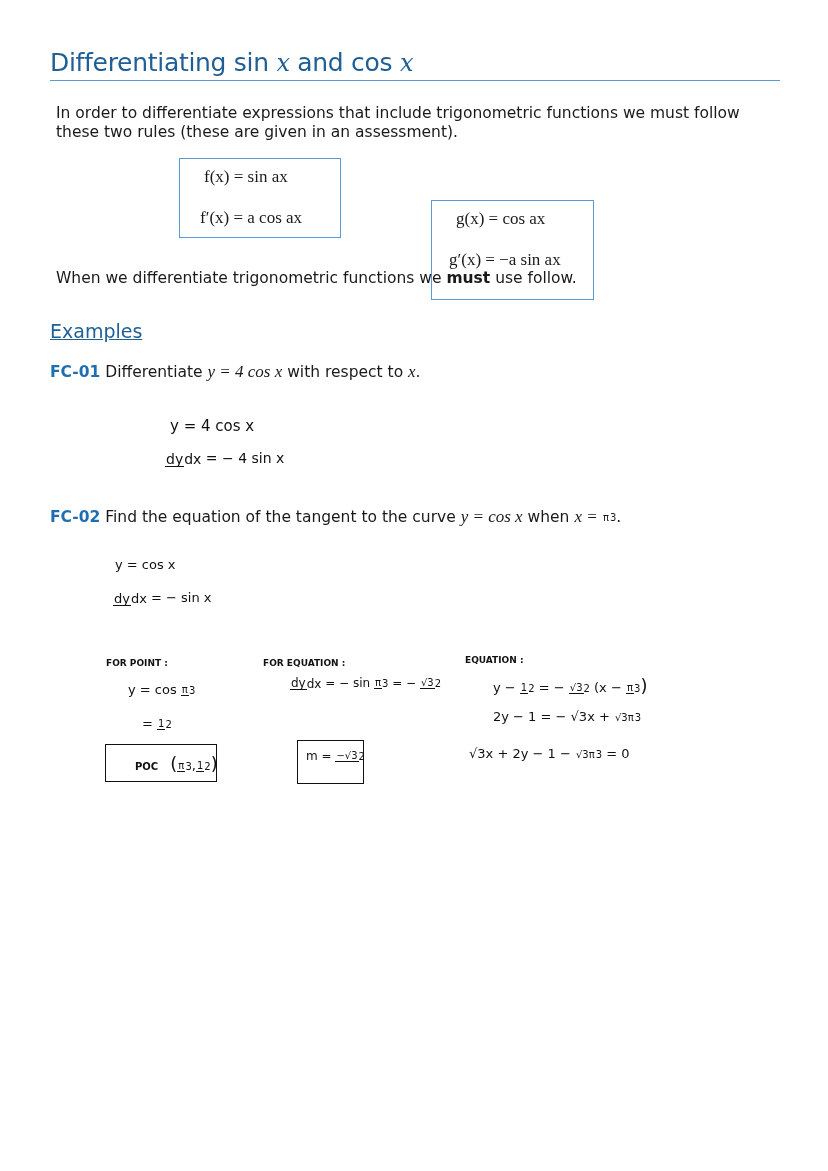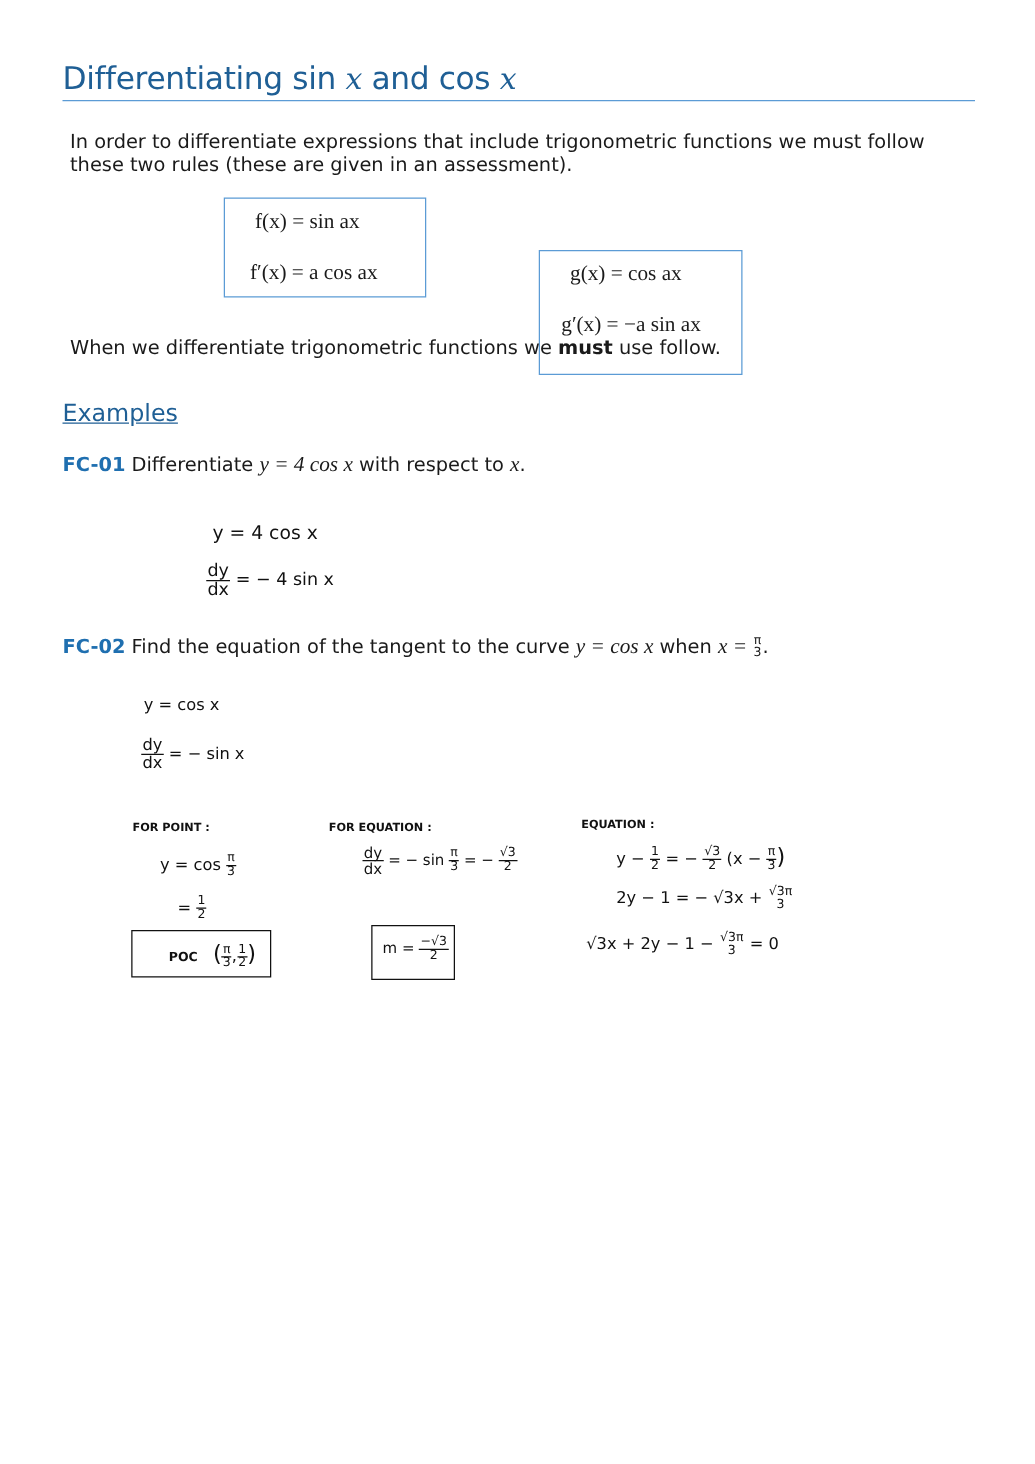--- a/index.html
+++ b/index.html
@@ -10,21 +10,21 @@
   .title .mi { font-family: "DejaVu Serif", serif; font-style: italic; font-size: 24px; }
   .rule { left: 50px; top: 80px; width: 730px; height: 1px; background: #5b9bd5; }
   .para { left: 56px; font-size: 15.5px; line-height: 19px; width: 730px; }
   .mi { font-family: "Liberation Serif", serif; font-style: italic; }
   .box { border: 1.5px solid #5b9bd5; box-sizing: border-box; }
   .box .line { position: absolute; font-family: "Liberation Serif", serif; font-size: 17px; white-space: nowrap; }
   .h2 { left: 50px; top: 320px; font-size: 19px; color: #1f5f95; text-decoration: underline; }
   .q { left: 50px; font-size: 15.5px; white-space: nowrap; }
   .q .tag { color: #1f6fb0; font-weight: bold; }
   .hand { font-family: "DejaVu Sans", sans-serif; color: #111; white-space: nowrap; }
-  .frac { display: inline-flex; flex-direction: column; align-items: center; vertical-align: middle; line-height: 1; }
+  .frac { display: inline-flex; align-items: center; vertical-align: middle; line-height: 1; }
   .frac .n { border-bottom: 1px solid #111; padding: 0 1px; }
   .small { font-size: 10px; }
   .hbox { border: 1.8px solid #111; box-sizing: border-box; }
 </style>
 </head>
 <body>
 
 <div class="abs title">
   <span>Differentiating sin </span><span class="mi">x</span><span> and cos </span><span class="mi">x</span>
 </div>

